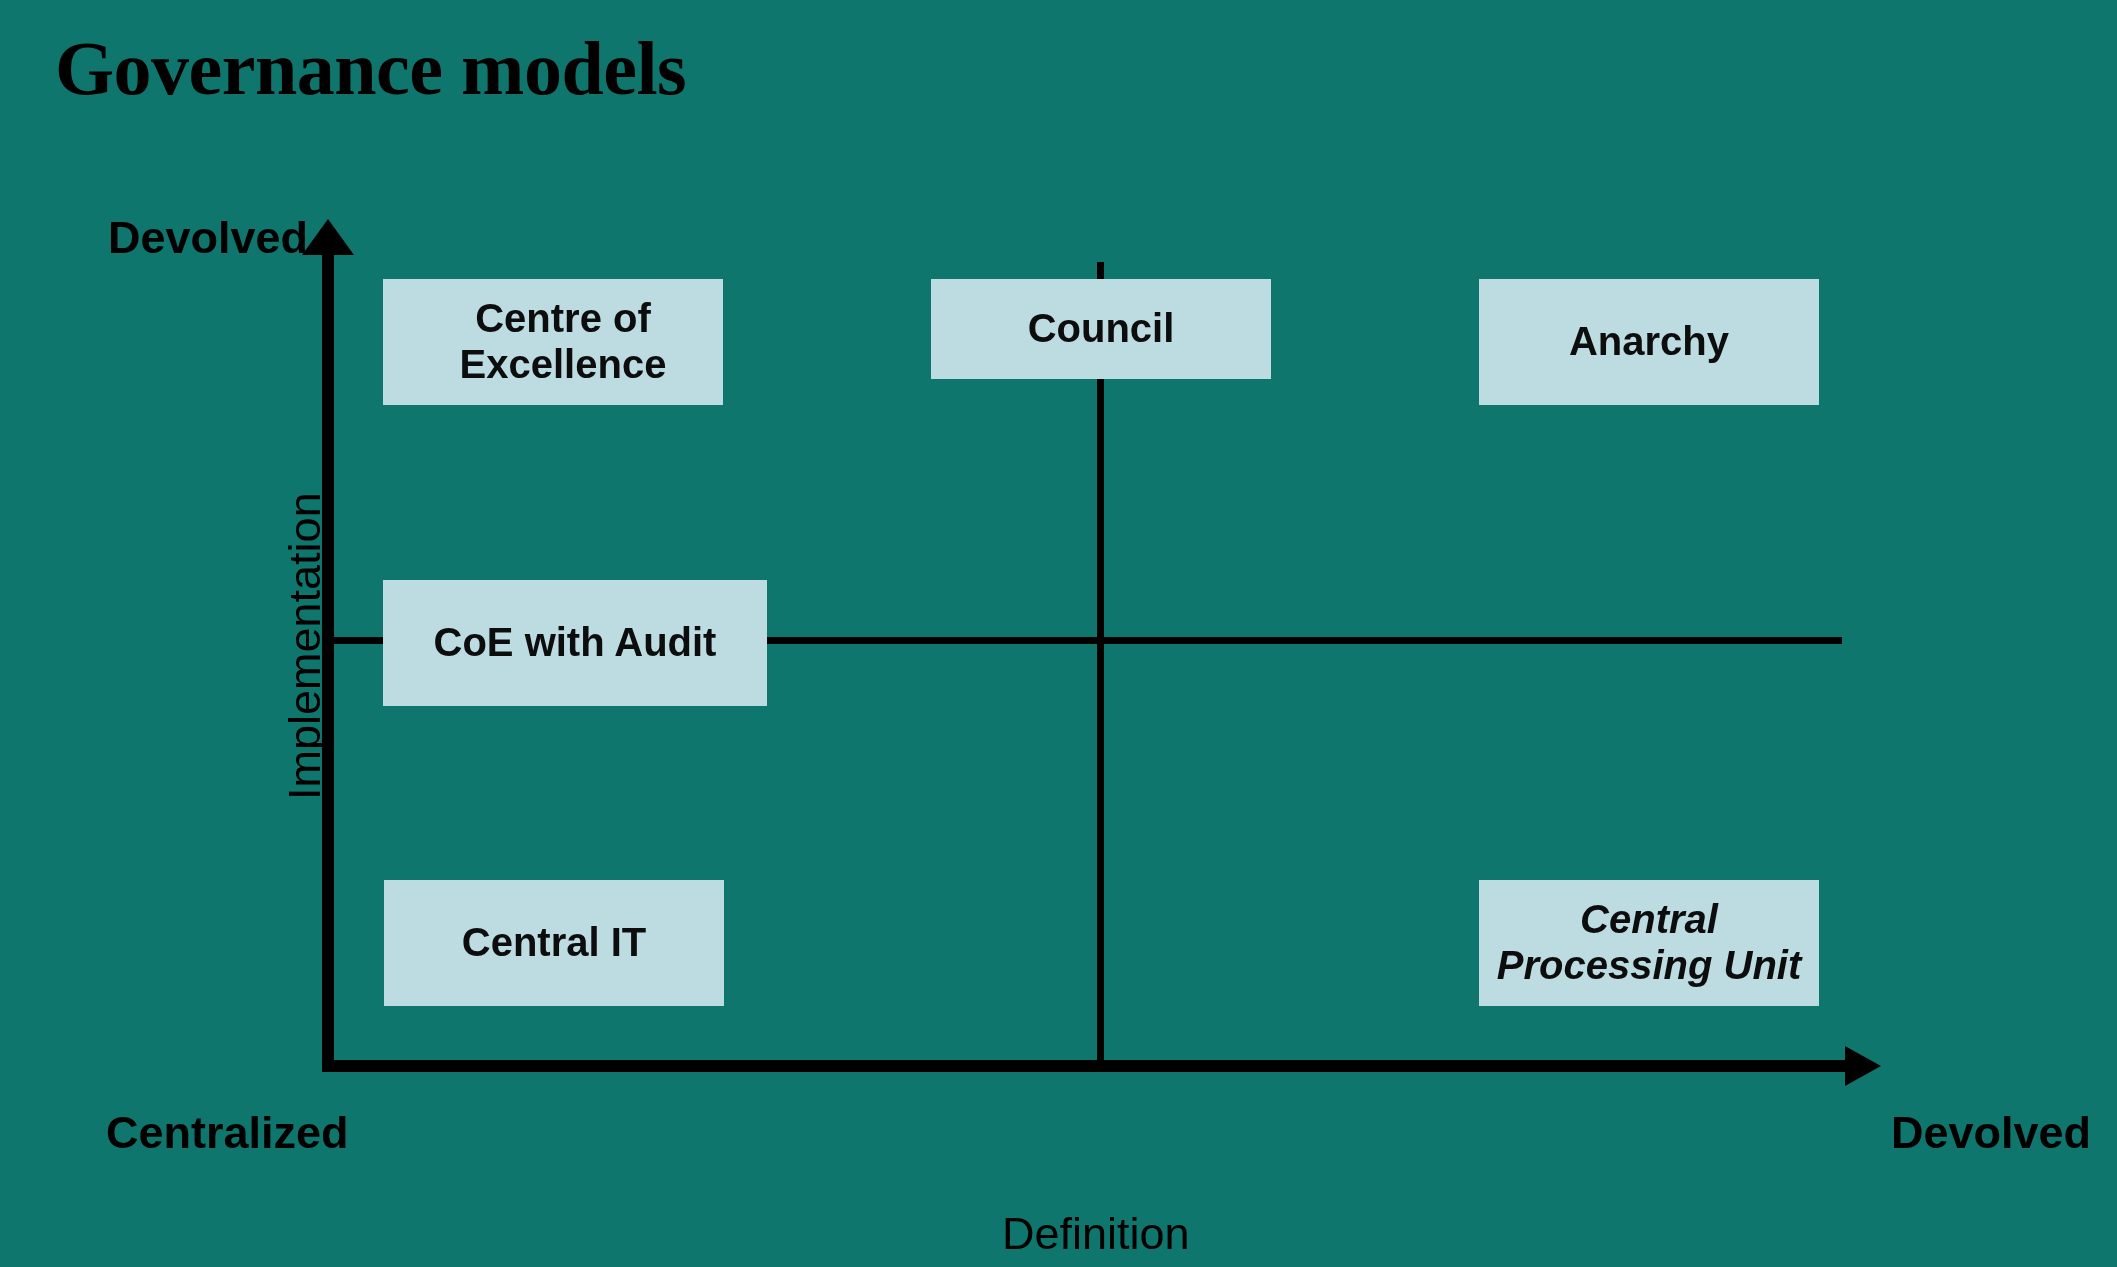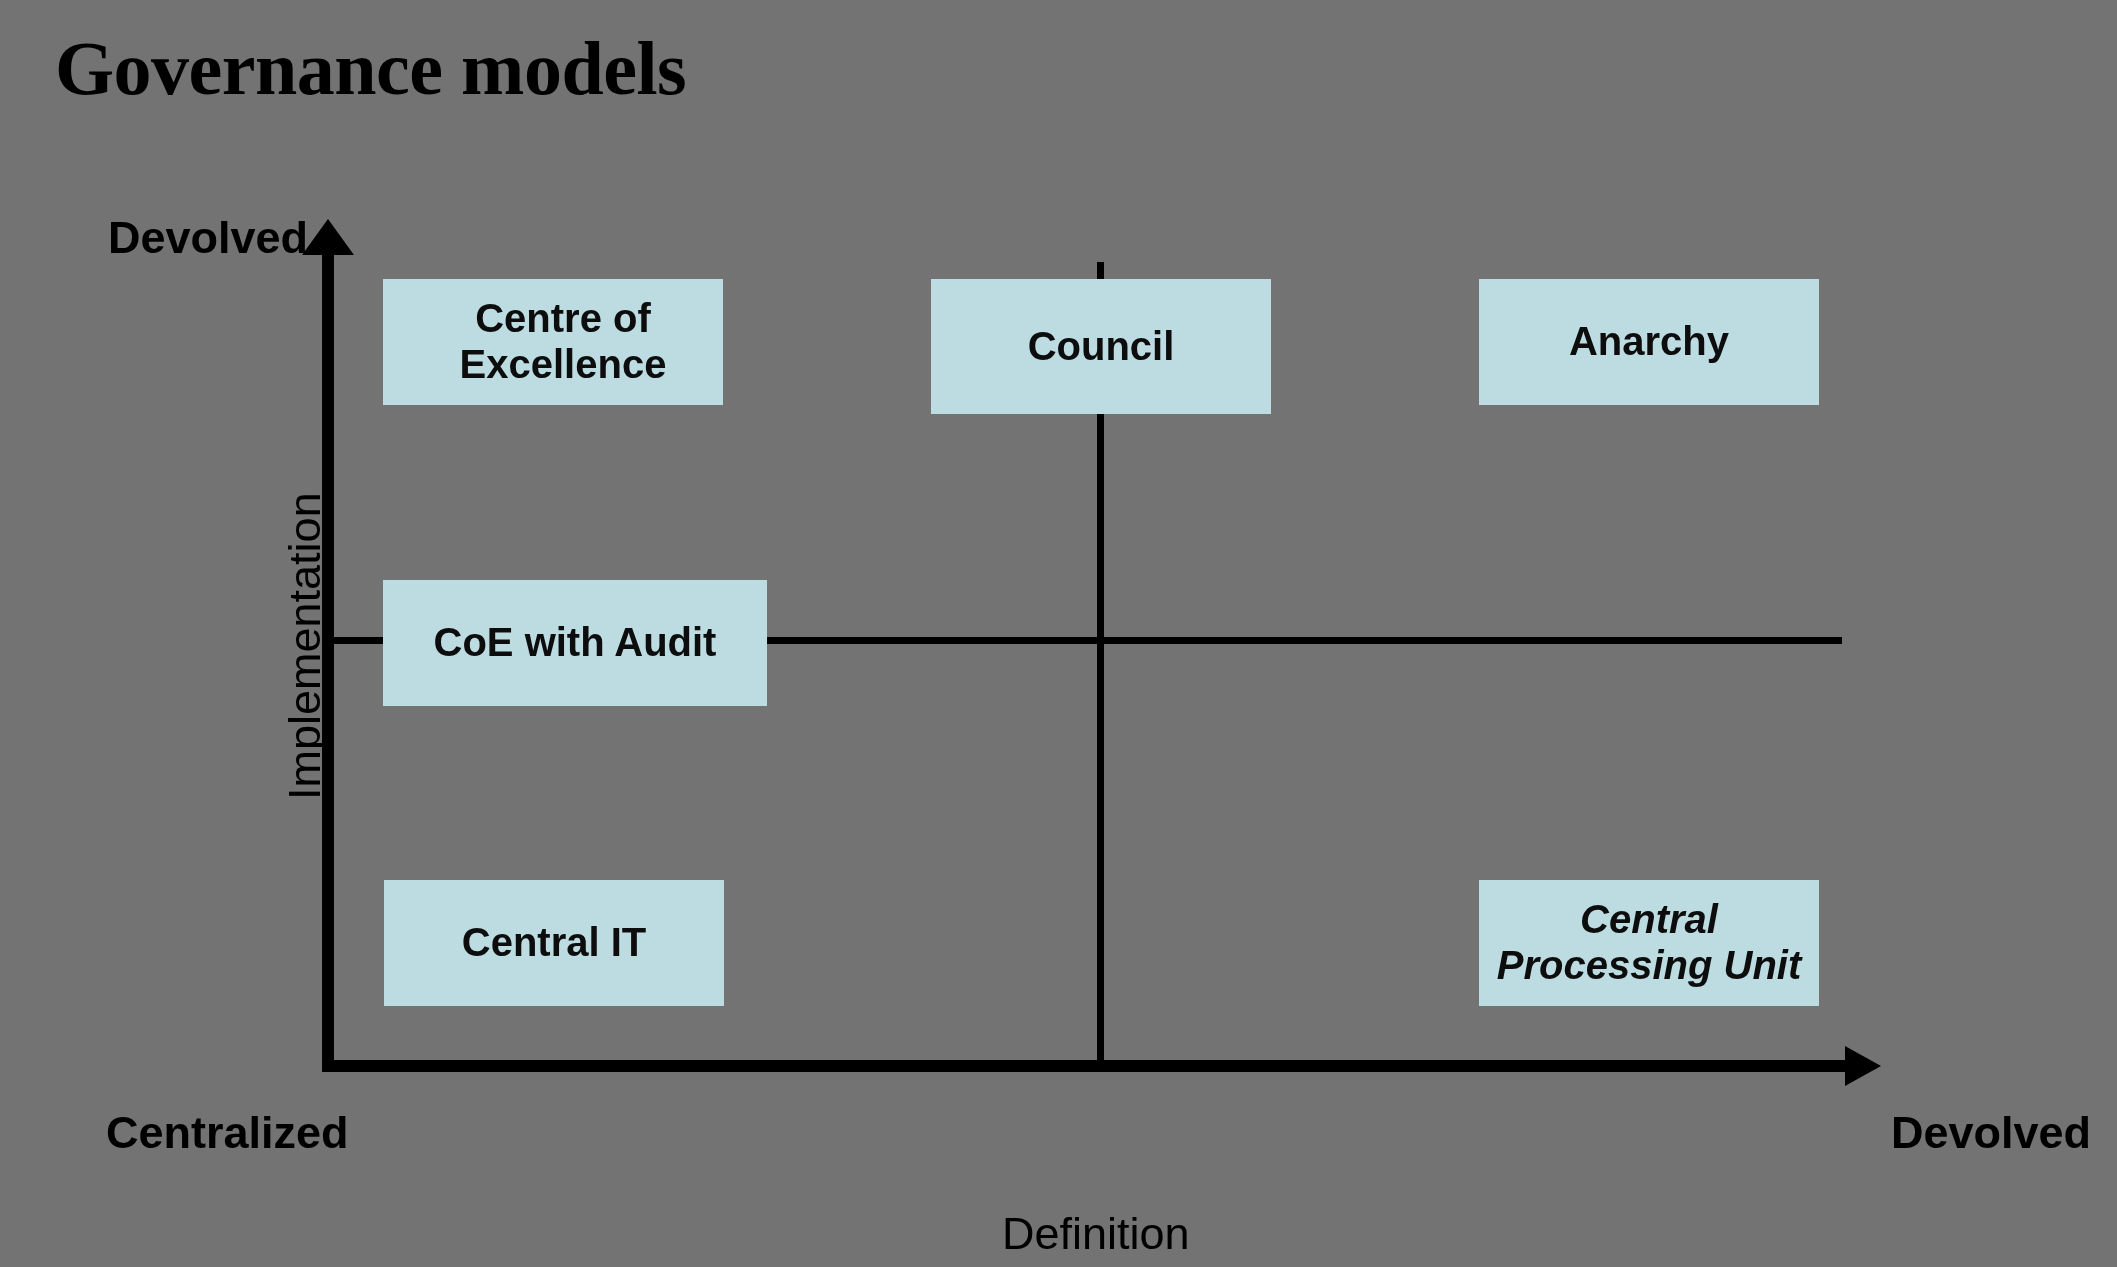--- a/index.html
+++ b/index.html
@@ -8,21 +8,21 @@
     background: #ffffff;
   }
   body {
     font-family: "Liberation Sans", sans-serif;
     -webkit-font-smoothing: antialiased;
   }
   #canvas {
     position: relative;
     width: 2117px;
     height: 1267px;
-    background: #737373;
+    background: #0f766e;
     overflow: hidden;
   }
 
   
   .title {
     position: absolute;
     left: 55px;
     top: 30px;
     font-family: "Liberation Serif", "DejaVu Serif", serif;
     font-weight: 700;
@@ -133,21 +133,21 @@
   .box-label {
     font-family: "Liberation Sans", sans-serif;
     font-weight: 700;
     font-size: 40px;
     line-height: 1.14;
     color: #0d0d0d;
     padding: 0 8px;
   }
 
   #box-centre-of-excellence { left: 383px;  top: 279px; width: 340px; height: 126px; padding-left: 20px; }
-  #box-council              { left: 931px;  top: 279px; width: 340px; height: 135px; }
+  #box-council              { left: 931px;  top: 279px; width: 340px; height: 100px; }
   #box-anarchy              { left: 1479px; top: 279px; width: 340px; height: 126px; text-align: center; }
   #box-coe-with-audit       { left: 383px;  top: 580px; width: 384px; height: 126px; }
   #box-central-it           { left: 384px;  top: 880px; width: 340px; height: 126px; }
   #box-cpu                  { left: 1479px; top: 880px; width: 340px; height: 126px; font-style: italic; }
 </style>
 </head>
 <body>
 
 <div id="canvas">
 

